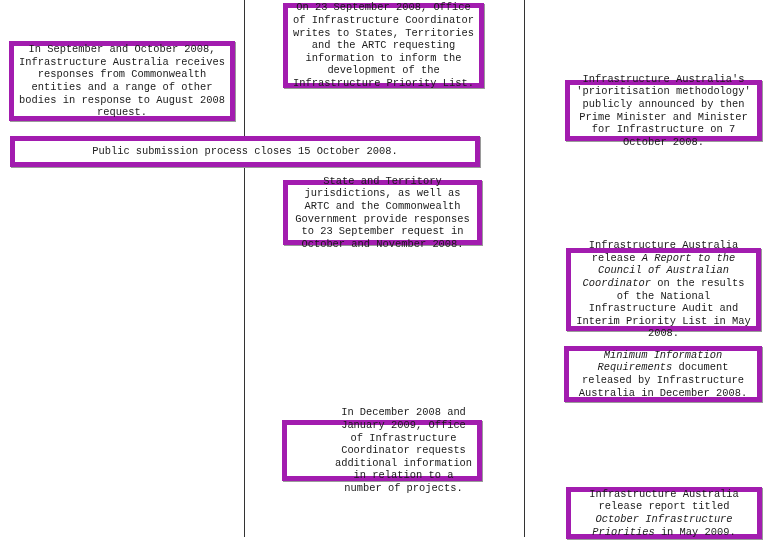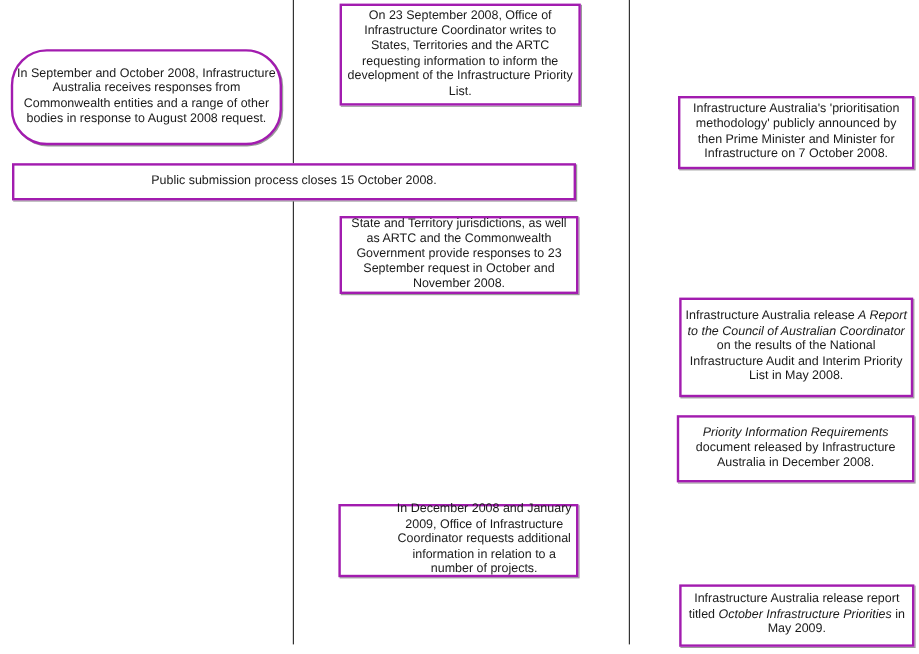--- a/index.html
+++ b/index.html
@@ -1,33 +1,33 @@
 <!DOCTYPE html>
 <html><head>
   <meta charset="utf-8">
   <style>
     html, body { margin: 0; padding: 0; background: #ffffff; }
     body { width: 766px; height: 545px; position: relative; overflow: hidden;
            font-family: "Liberation Sans", sans-serif; color: #1a1a1a; }
     .vline { position: absolute; top: 0; width: 1px; height: 537px; background: #333333; }
-    .box { position: absolute; box-sizing: border-box; border: 2px solid #a21caf;
+    .box { position: absolute; box-sizing: border-box; border: 5px solid #a21caf;
            background: #ffffff; font-size: 10.4px; line-height: 12.6px; text-align: center;
            display: flex; align-items: center; justify-content: center;
-           padding: 2px 3px; box-shadow: 1px 1px 0 #9a9a9a; }
+           padding: 2px 3px; box-shadow: 1px 1px 0 #9a9a9a; font-family: Liberation Mono, monospace; }
     .box p { margin: 0; }
     .it { font-style: italic; }
   </style>
 </head>
 <body>
 
 <div>
   <div class="vline" style="left:244px;"></div>
   <div class="vline" style="left:524px;"></div>
 
-  <div class="box" style="left:9px; top:41px; width:226px; height:80px;border-radius:30px;">
+  <div class="box" style="left:9px; top:41px; width:226px; height:80px;">
     <p>In September and October 2008, Infrastructure Australia receives responses from Commonwealth entities and a range of other bodies in response to August 2008 request.</p>
   </div>
 
   <div class="box" style="left:283px; top:3px; width:201px; height:85px;">
     <p>On 23 September 2008, Office of Infrastructure Coordinator writes to States, Territories and the ARTC requesting information to inform the development of the Infrastructure Priority List.</p>
   </div>
 
   <div class="box" style="left:565px; top:80px; width:197px; height:61px;text-align:center;">
     <p>Infrastructure Australia's 'prioritisation methodology' publicly announced by then Prime Minister and Minister for Infrastructure on 7 October 2008.</p>
   </div>
@@ -38,21 +38,21 @@
 
   <div class="box" style="left:283px; top:180px; width:199px; height:65px;justify-content:flex-end;">
     <p>State and Territory jurisdictions, as well as ARTC and the Commonwealth Government provide responses to 23 September request in October and November 2008.</p>
   </div>
 
   <div class="box" style="left:566px; top:248px; width:195px; height:83px;">
     <p><span>Infrastructure Australia release </span><span class="it">A Report to the Council of Australian Coordinator</span><span> on the results of the National Infrastructure Audit and Interim Priority List in May 2008.</span></p>
   </div>
 
   <div class="box" style="left:564px; top:346px; width:198px; height:56px;">
-    <p><span class="it">Priority Information Requirements</span><span> document released by Infrastructure Australia in December 2008.</span></p>
+    <p><span class="it">Minimum Information Requirements</span><span> document released by Infrastructure Australia in December 2008.</span></p>
   </div>
 
   <div class="box" style="left:282px; top:420px; width:200px; height:61px;padding-left:46px;">
     <p>In December 2008 and January 2009, Office of Infrastructure Coordinator requests additional information in relation to a number of projects.</p>
   </div>
 
   <div class="box" style="left:566px; top:487px; width:196px; height:52px;">
     <p><span>Infrastructure Australia release report titled </span><span class="it">October Infrastructure Priorities</span><span> in May 2009.</span></p>
   </div>
 </div>

